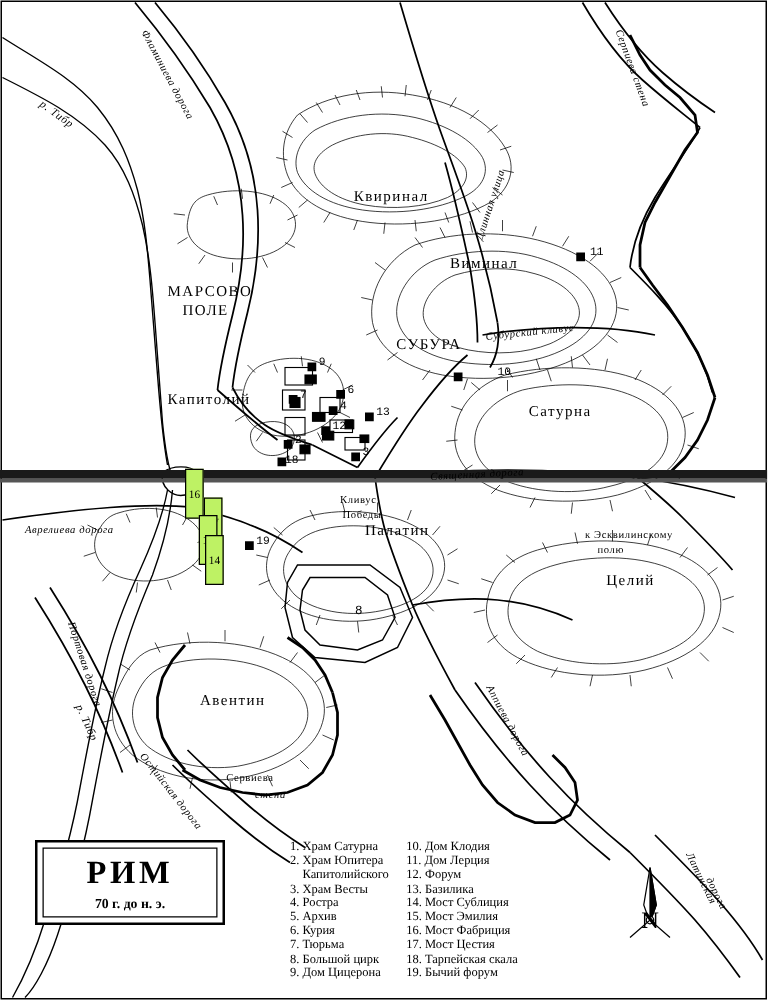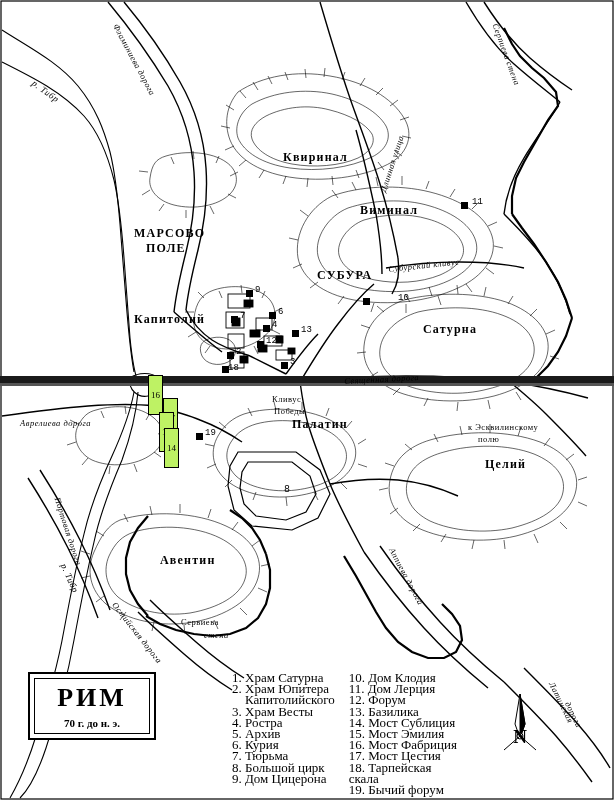--- a/index.html
+++ b/index.html
@@ -25,21 +25,21 @@
     height: 800px;
   }
   .map-label {
     position: absolute;
     font-family: "Liberation Serif", serif;
     color: #000;
     white-space: pre;
     letter-spacing: 0.5px;
   }
   .lbl-region {
-    font-weight: bold;
+    font-weight: normal;
     font-size: 12px;
     letter-spacing: 1.2px;
   }
   .lbl-road {
     font-size: 8.5px;
     font-style: italic;
   }
   .lbl-road-plain {
     font-size: 8.5px;
   }
@@ -67,21 +67,21 @@
     border: 1px solid #000;
     padding: 14px 2px;
     background: #bef264;
     line-height: 10px;
   }
   
   #title-box {
     position: absolute;
     left: 28px;
     top: 672px;
-    width: 128px;
+    width: 152px;
     height: 68px;
     border: 2px solid #000;
     background: #fff;
     box-sizing: border-box;
   }
   #title-inner {
     position: absolute;
     left: 4px;
     top: 4px;
     right: 4px;
@@ -103,21 +103,21 @@
     font-weight: bold;
     margin-top: 4px;
   }
   
   #legend {
     position: absolute;
     left: 232px;
     top: 672px;
     display: flex;
     gap: 14px;
-    font-size: 13px;
+    font-size: 10px;
     line-height: 11.2px;
   }
   #legend ol {
     margin: 0;
     padding: 0;
     list-style: none;
   }
   #legend li {
     white-space: pre-wrap;
     max-width: 110px;

